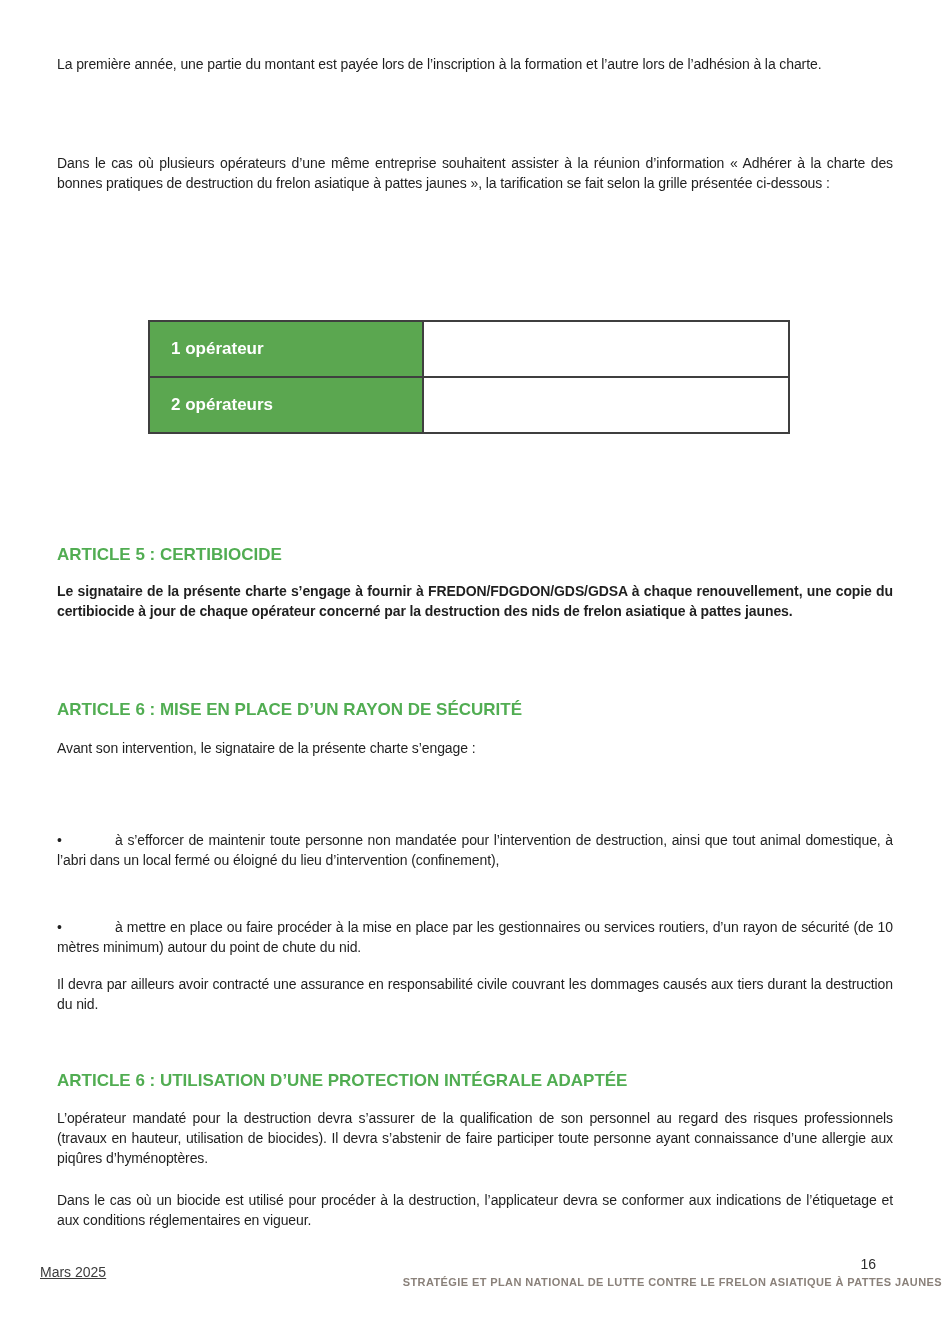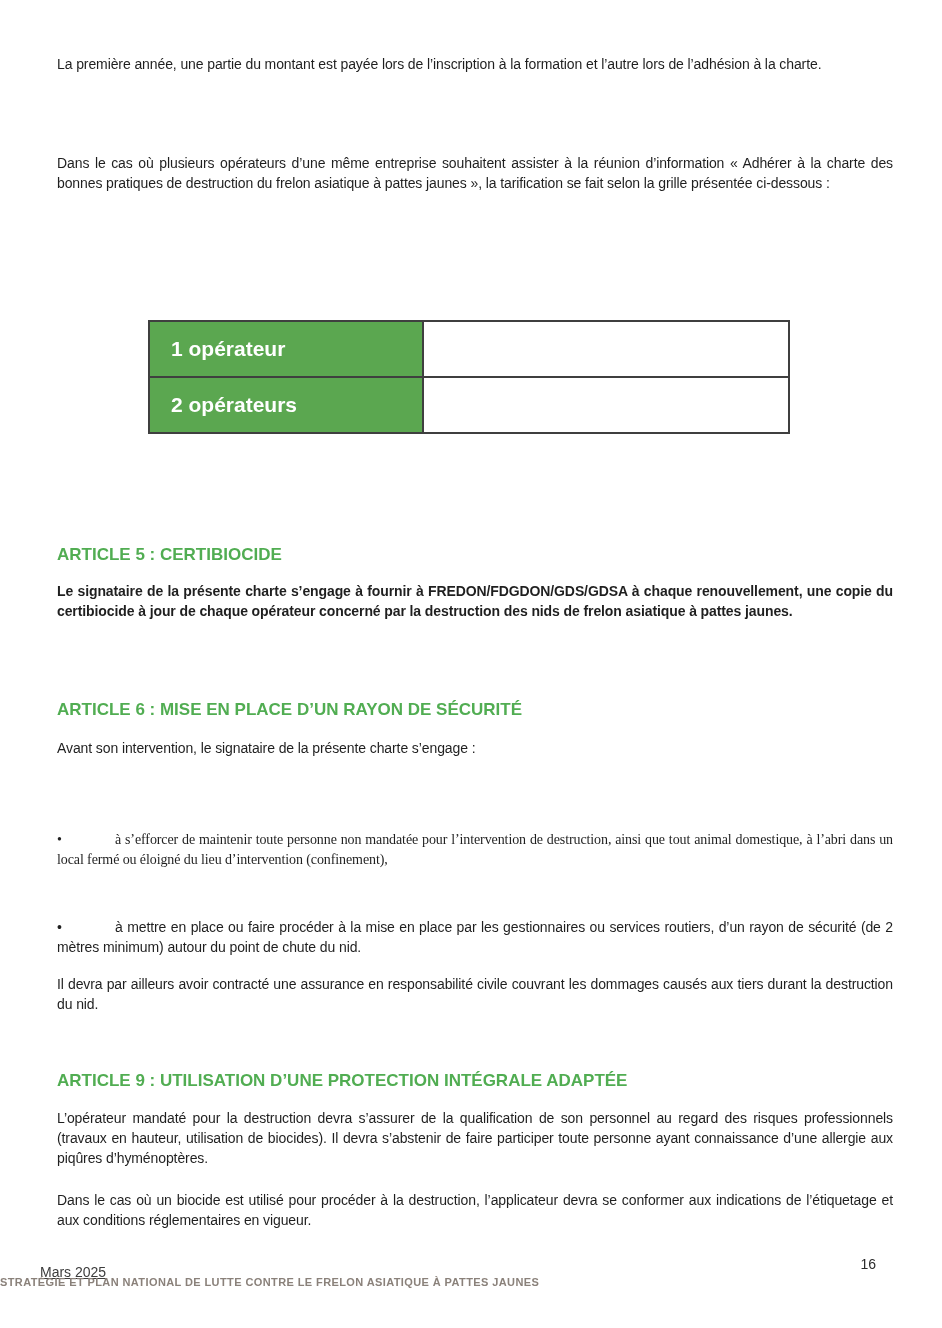--- a/index.html
+++ b/index.html
@@ -47,41 +47,41 @@
     border: 2px solid #3f3f3f;
     height: 54px;
     padding: 0;
     vertical-align: middle;
   }
   .pricing-table td.label-cell {
     width: 251px;
     background: #5ba750;
     color: #ffffff;
     font-weight: bold;
-    font-size: 21px;
+    font-size: 17px;
     padding-left: 21px;
   }
   .pricing-table td.value-cell {
     background: #ffffff;
   }
   
   .footer-date {
     position: absolute;
     left: 40px;
     top: 1264px;
     font-size: 14px;
     color: #3c3c3c;
     text-decoration: underline;
   }
   .footer-title {
     position: absolute;
     left: 0;
     top: 1276px;
     width: 942px;
-    text-align: left;
+    text-align: right;
     font-size: 11px;
     font-weight: bold;
     color: #8a817a;
     letter-spacing: 0.4px;
   }
   .footer-page {
     position: absolute;
     right: 66px;
     top: 1256px;
     font-size: 14px;
@@ -113,27 +113,27 @@
 
   <h2 class="article-heading" style="top:531px;">ARTICLE 5 : CERTIBIOCIDE</h2>
 
   <p class="block just" style="top:567px;font-weight:bold;">Le signataire de la présente charte s’engage à fournir à FREDON/FDGDON/GDS/GDSA à chaque renouvellement, une copie du certibiocide à jour de chaque opérateur concerné par la destruction des nids de frelon asiatique à pattes jaunes.</p>
 
   <h2 class="article-heading" style="top:686px;">ARTICLE 6 : MISE EN PLACE D’UN RAYON DE SÉCURITÉ</h2>
 
   <p class="block" style="top:724px;">Avant son intervention, le signataire de la présente charte s’engage :</p>
 
 
-  <p class="block just bullet" style="top:816px;font-family:Liberation Serif, serif;"><span class="marker">•</span><span>à s’efforcer de maintenir toute personne non mandatée pour l’intervention de destruction, ainsi que tout animal domestique, à l’abri dans un local fermé ou éloigné du lieu d’intervention (confinement),</span></p>
+  <p class="block just bullet" style="top:816px;"><span class="marker">•</span><span>à s’efforcer de maintenir toute personne non mandatée pour l’intervention de destruction, ainsi que tout animal domestique, à l’abri dans un local fermé ou éloigné du lieu d’intervention (confinement),</span></p>
 
-  <p class="block just bullet" style="top:903px;"><span class="marker">•</span><span>à mettre en place ou faire procéder à la mise en place par les gestionnaires ou services routiers, d’un rayon de sécurité (de 2 mètres minimum) autour du point de chute du nid.</span></p>
+  <p class="block just bullet" style="top:903px;"><span class="marker">•</span><span>à mettre en place ou faire procéder à la mise en place par les gestionnaires ou services routiers, d’un rayon de sécurité (de 10 mètres minimum) autour du point de chute du nid.</span></p>
 
   <p class="block just" style="top:960px;">Il devra par ailleurs avoir contracté une assurance en responsabilité civile couvrant les dommages causés aux tiers durant la destruction du nid.</p>
 
-  <h2 class="article-heading" style="top:1057px;">ARTICLE 9 : UTILISATION D’UNE PROTECTION INTÉGRALE ADAPTÉE</h2>
+  <h2 class="article-heading" style="top:1057px;">ARTICLE 6 : UTILISATION D’UNE PROTECTION INTÉGRALE ADAPTÉE</h2>
 
   <p class="block just" style="top:1094px;">L’opérateur mandaté pour la destruction devra s’assurer de la qualification de son personnel au regard des risques professionnels (travaux en hauteur, utilisation de biocides). Il devra s’abstenir de faire participer toute personne ayant connaissance d’une allergie aux piqûres d’hyménoptères.</p>
 
   <p class="block just" style="top:1176px;">Dans le cas où un biocide est utilisé pour procéder à la destruction, l’applicateur devra se conformer aux indications de l’étiquetage et aux conditions réglementaires en vigueur.</p>
 
   <div class="footer-date">Mars 2025</div>
 
   <div class="footer-title">STRATÉGIE ET PLAN NATIONAL DE LUTTE CONTRE LE FRELON ASIATIQUE À PATTES JAUNES</div>
 
   <div class="footer-page">16</div>

